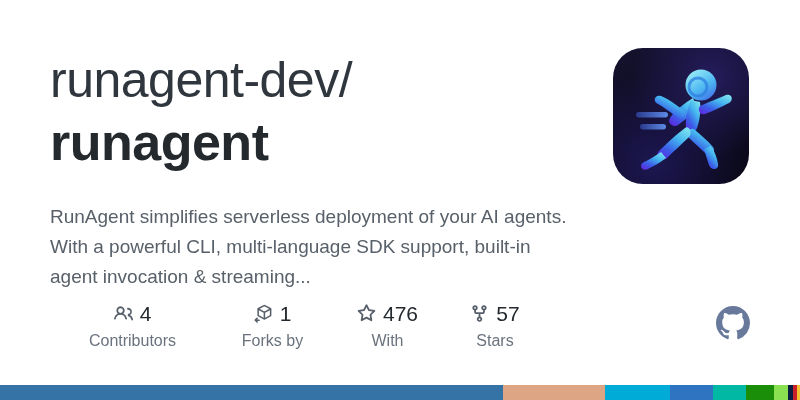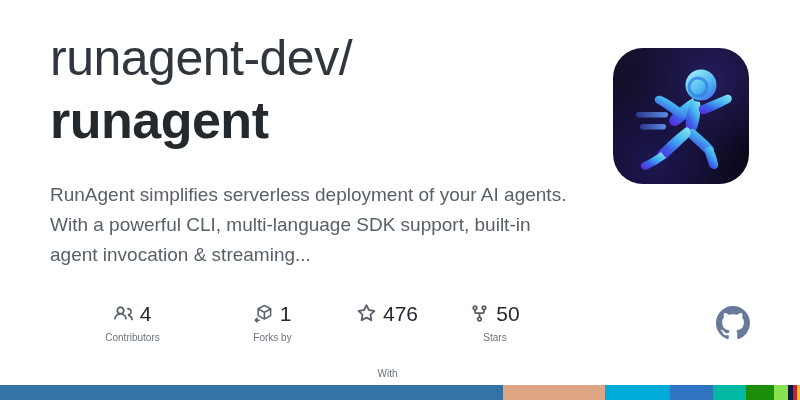--- a/index.html
+++ b/index.html
@@ -16,21 +16,21 @@
   .card {
     position: relative;
     width: 800px;
     height: 400px;
     background: #ffffff;
     box-sizing: border-box;
   }
   .content {
     position: absolute;
     left: 50px;
-    top: 28px;
+    top: 50px;
     width: 560px;
   }
   
   .title {
     color: #2f363d;
     letter-spacing: -0.5px;
   }
   .owner-line {
     font-size: 50px;
     line-height: 60px;
@@ -75,37 +75,37 @@
     height: 26px;
   }
   .stat-value {
     font-size: 21px;
     font-weight: 400;
     color: #24292e;
     line-height: 1;
   }
   .stat-label {
     margin-top: 7px;
-    font-size: 10px;
+    font-size: 16px;
     color: #6a737d;
     line-height: 1;
     white-space: nowrap;
   }
   .stat-icon {
     display: inline-flex;
     width: 19px;
     height: 19px;
     color: #57606a;
   }
   .stat-icon svg { display: block; }
 
   
   .stat-contributors { width: 165px; }
   .stat-usedby { width: 115px; }
-  .stat-stars { width: 115px; gap: 36px; }
+  .stat-stars { width: 115px; }
   .stat-forks { width: 100px; }
 
   
   .avatar {
     position: absolute;
     left: 613px;
     top: 48px;
     width: 136px;
     height: 136px;
     border-radius: 30px;
@@ -192,21 +192,21 @@
       <div class="stat-label">With</div>
     </div>
 
     <div class="stat stat-forks">
       <div class="stat-top">
         <span class="stat-icon">
           <svg viewBox="0 0 16 16" width="19" height="19" fill="currentColor" aria-hidden="true">
             <path d="M5 5.372v.878c0 .414.336.75.75.75h4.5a.75.75 0 0 0 .75-.75v-.878a2.25 2.25 0 1 1 1.5 0v.878a2.25 2.25 0 0 1-2.25 2.25h-1.5v2.128a2.251 2.251 0 1 1-1.5 0V8.5h-1.5A2.25 2.25 0 0 1 3.5 6.25v-.878a2.25 2.25 0 1 1 1.5 0ZM5 3.25a.75.75 0 1 0-1.5 0 .75.75 0 0 0 1.5 0Zm6.75.75a.75.75 0 1 0 0-1.5.75.75 0 0 0 0 1.5Zm-3 8.75a.75.75 0 1 0-1.5 0 .75.75 0 0 0 1.5 0Z"></path>
           </svg>
         </span>
-        <span class="stat-value">50</span>
+        <span class="stat-value">57</span>
       </div>
       <div class="stat-label">Stars</div>
     </div>
 
   </div>
 
   <div class="avatar">
     <svg width="136" height="136" viewBox="0 0 136 136" aria-hidden="true">
       <defs>
         <linearGradient id="runGrad" x1="0.85" y1="0" x2="0.15" y2="1">

